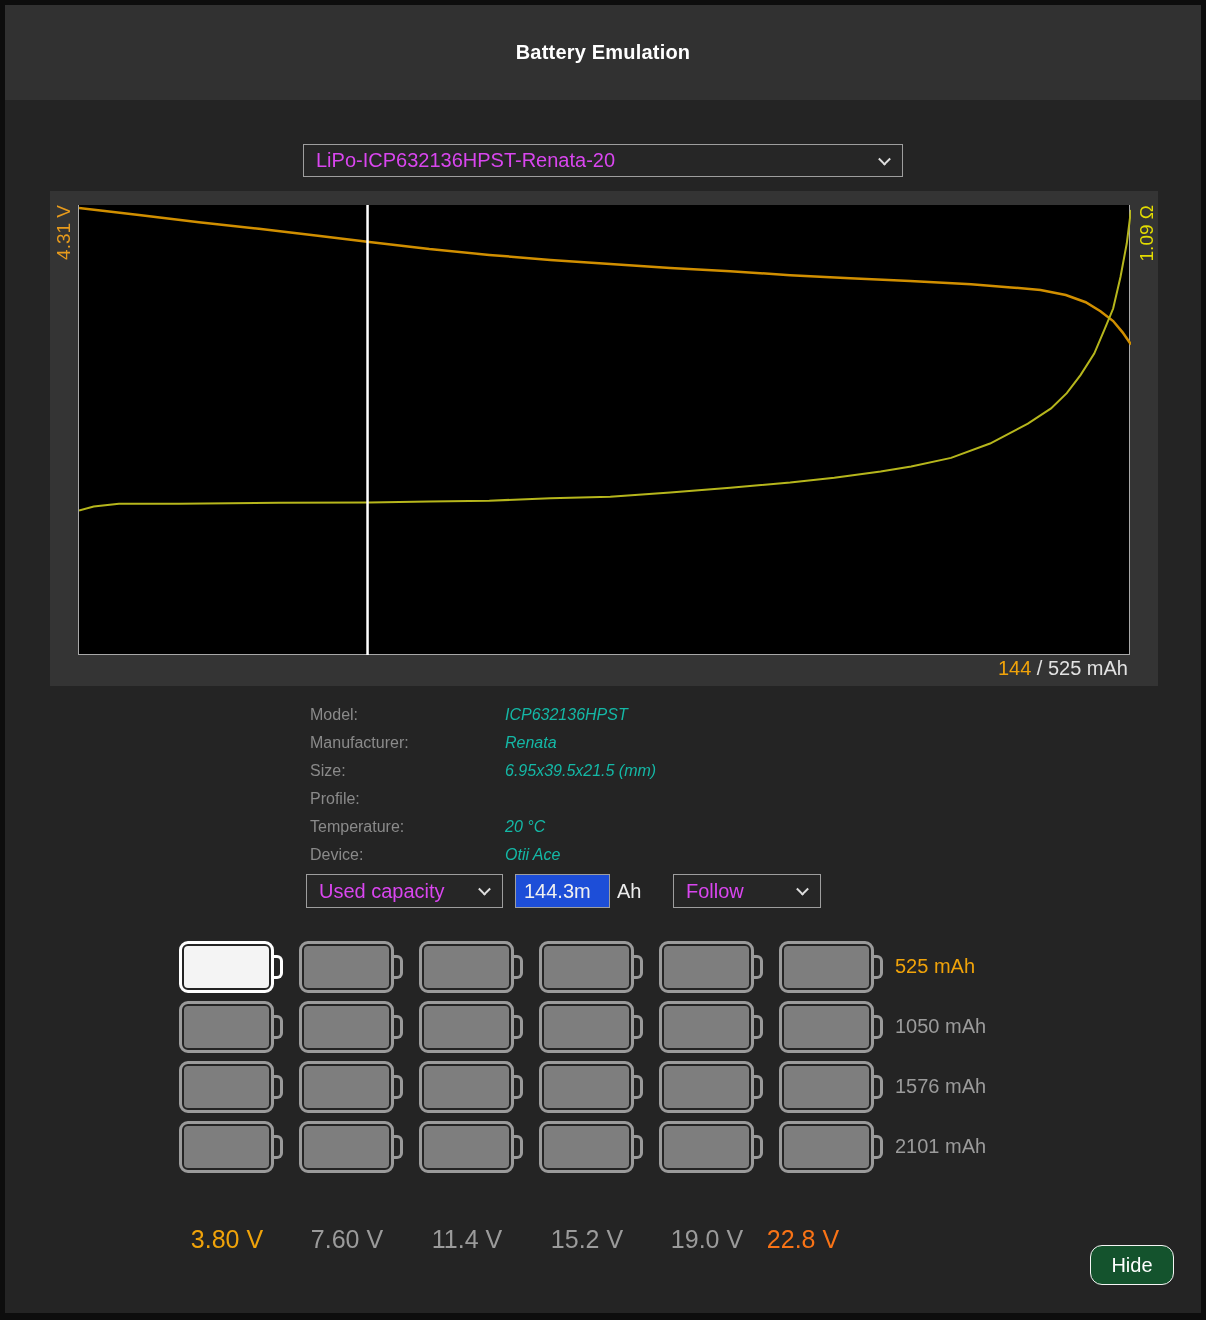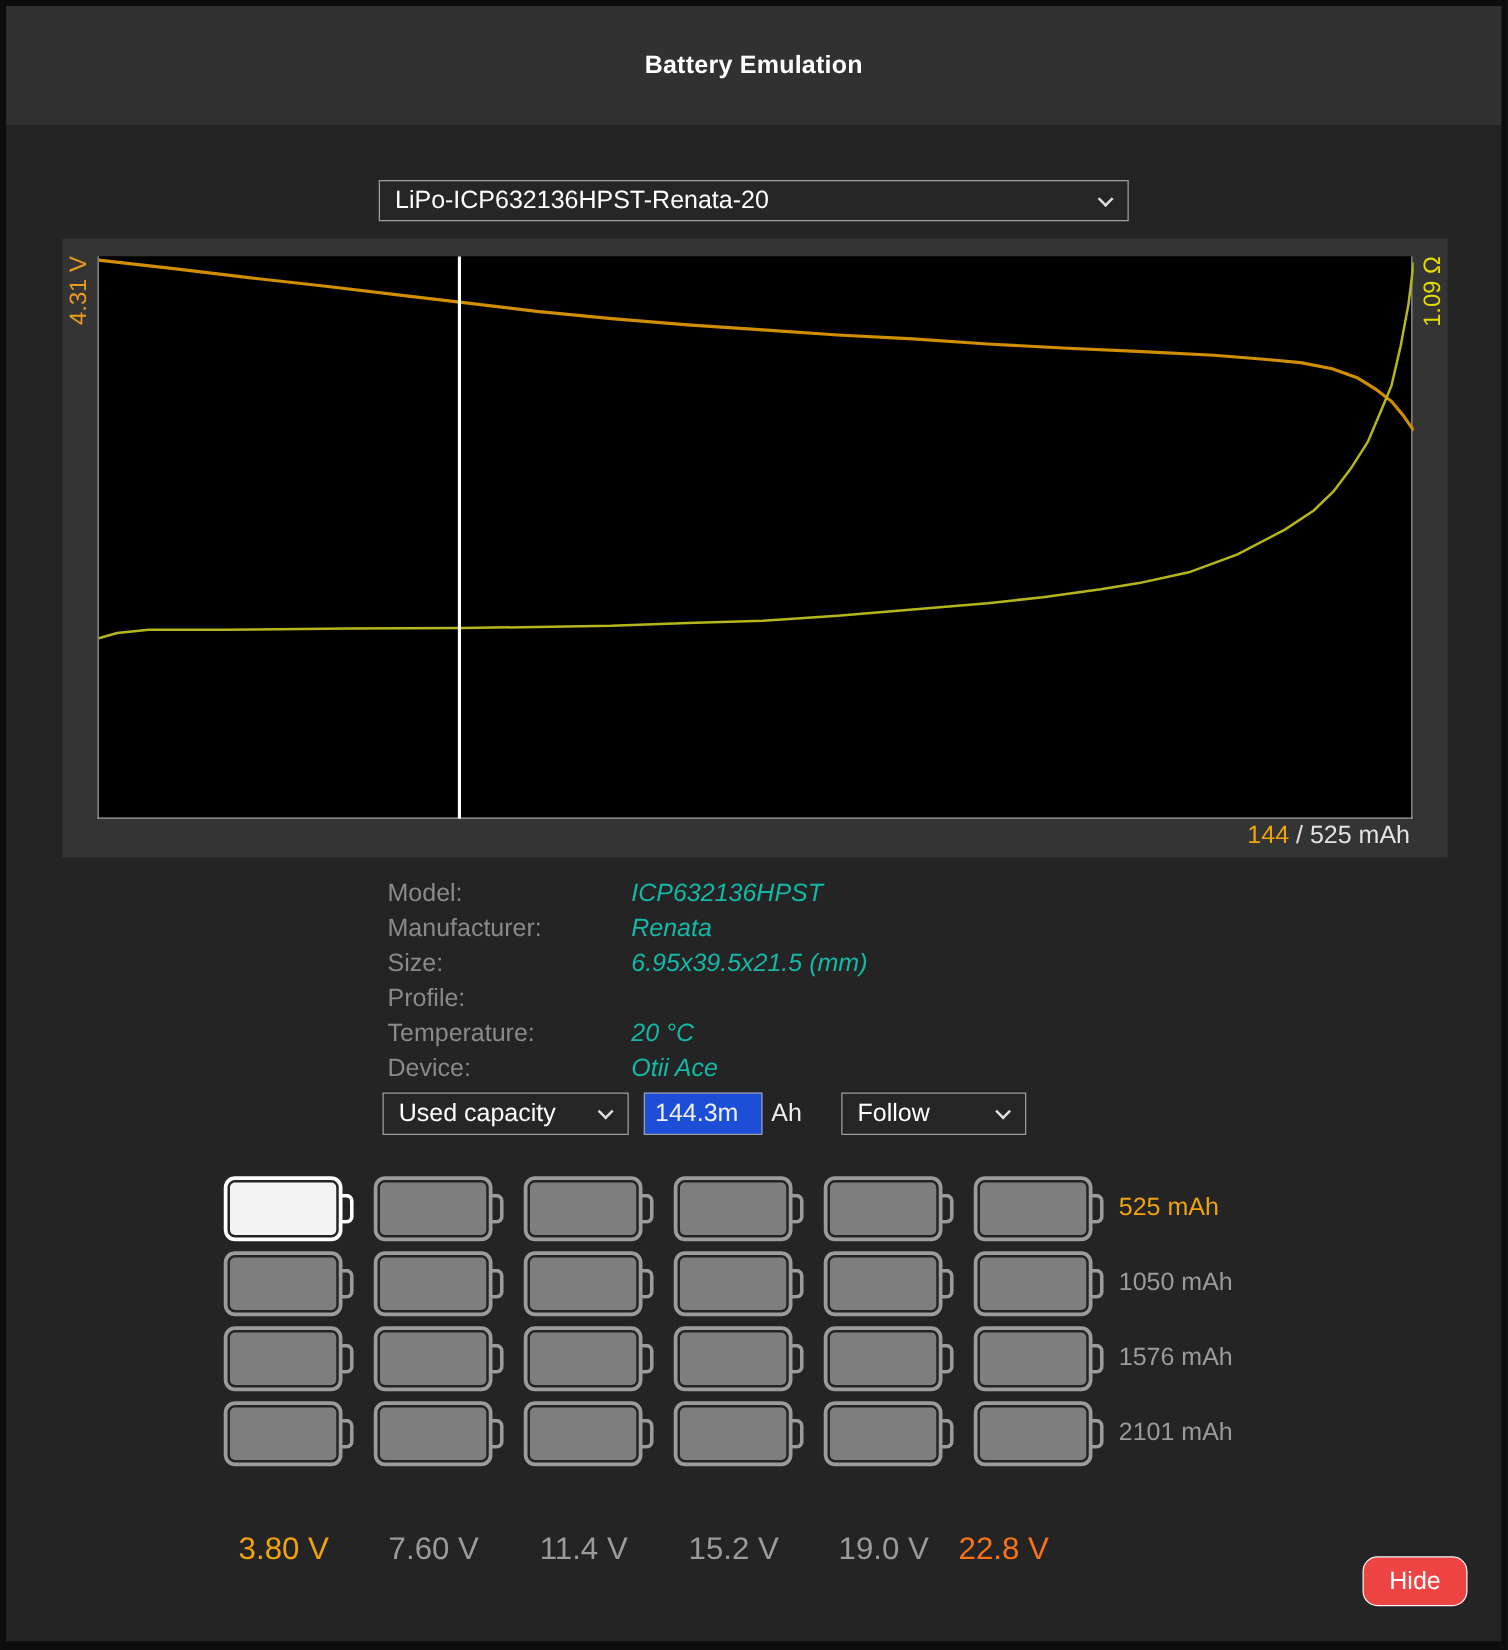--- a/index.html
+++ b/index.html
@@ -3,38 +3,38 @@
 <meta charset="utf-8">
 <style>
   html,body{margin:0;padding:0;background:#0d0d0d;}
   *{box-sizing:border-box;}
   body{font-family:"Liberation Sans",sans-serif;width:1206px;height:1320px;position:relative;overflow:hidden;}
   #window{position:absolute;left:5px;top:5px;width:1196px;height:1308px;background:#242424;}
   #header{position:absolute;left:0;top:0;width:100%;height:95px;background:#313131;}
   #title{position:absolute;left:0;top:0;width:100%;height:95px;line-height:95px;text-align:center;
          color:#ffffff;font-size:20px;font-weight:bold;letter-spacing:.2px;}
   
-  .select{position:absolute;background:#262626;border:1px solid #9e9e9e;color:#ffffff;
+  .select{position:absolute;background:#262626;border:1px solid #9e9e9e;color:#d946ef;
           font-size:20px;display:flex;align-items:center;padding:3px 12px;cursor:pointer;}
   .chev{position:absolute;right:13px;top:50%;width:9px;height:9px;border-right:2px solid #dedede;
         border-bottom:2px solid #dedede;transform:translateY(-70%) rotate(45deg);}
   #battery-select{left:298px;top:139px;width:600px;height:33px;}
   
   #chart-panel{position:absolute;left:45px;top:186px;width:1108px;height:495px;background:#343434;}
   #plot{position:absolute;left:28px;top:14px;width:1052px;height:450px;background:#000;
         border-left:1.5px solid #a8a8a8;border-right:1.5px solid #a8a8a8;border-bottom:1.5px solid #a8a8a8;}
   #plot svg{position:absolute;left:0;top:0;}
   .vlabel{position:absolute;writing-mode:vertical-rl;transform:rotate(180deg);white-space:nowrap;
           font-size:19px;}
   #ylabel-left{left:3px;top:14px;color:#e89b1c;}
   #ylabel-right{left:1086px;top:14px;color:#e3dc00;}
   #chart-caption{position:absolute;top:466px;right:30px;font-size:20px;color:#e2e2e2;}
   #chart-caption .cur{color:#f0a30a;}
   
-  #info{position:absolute;left:305px;top:696px;font-size:20px;line-height:28px;}
+  #info{position:absolute;left:305px;top:696px;font-size:16px;line-height:28px;}
   .info-row{display:flex;}
   .info-label{width:195px;color:#8a8a8a;}
   .info-value{color:#14b8a6;font-style:italic;}
   
   #mode-select{left:301px;top:869px;width:197px;height:34px;}
   #capacity-input{position:absolute;left:510px;top:869px;width:95px;height:34px;background:#1d4ed8;
         border:1px solid #9e9e9e;color:#f0f0f0;font-size:20px;font-family:"Liberation Sans",sans-serif;
         padding:0 8px;outline:none;}
   #unit-label{position:absolute;left:612px;top:869px;height:34px;line-height:34px;color:#ececec;font-size:20px;}
   #follow-select{left:668px;top:869px;width:148px;height:34px;}
@@ -43,21 +43,21 @@
   .battery{position:absolute;width:95px;height:52px;border:3px solid currentColor;border-radius:9px;
            color:#9b9b9b;cursor:pointer;}
   .battery .fill{position:absolute;inset:2px;background:#7e7e7e;border-radius:4px;}
   .battery .nub{position:absolute;right:-12px;top:50%;transform:translateY(-50%);width:12px;height:24px;
            border:3px solid currentColor;border-left:none;border-radius:0 6px 6px 0;}
   .battery.selected{color:#ffffff;}
   .battery.selected .fill{background:#f4f4f4;}
   .row-label{position:absolute;left:716px;height:52px;line-height:50px;font-size:20px;white-space:nowrap;}
   .col-label{position:absolute;top:240px;width:120px;text-align:center;font-size:25px;margin-top:44px;}
   
-  #hide-button{position:absolute;left:1085px;top:1240px;width:84px;height:40px;background:#ef4444;
+  #hide-button{position:absolute;left:1085px;top:1240px;width:84px;height:40px;background:#14532d;
         border:1.5px solid #f5f5f5;border-radius:12px;color:#ffffff;font-size:20px;
         font-family:"Liberation Sans",sans-serif;cursor:pointer;}
 </style>
 </head>
 <body>
 
 <div id="window">
 
   <div id="header">
     <div id="title">Battery Emulation</div>

